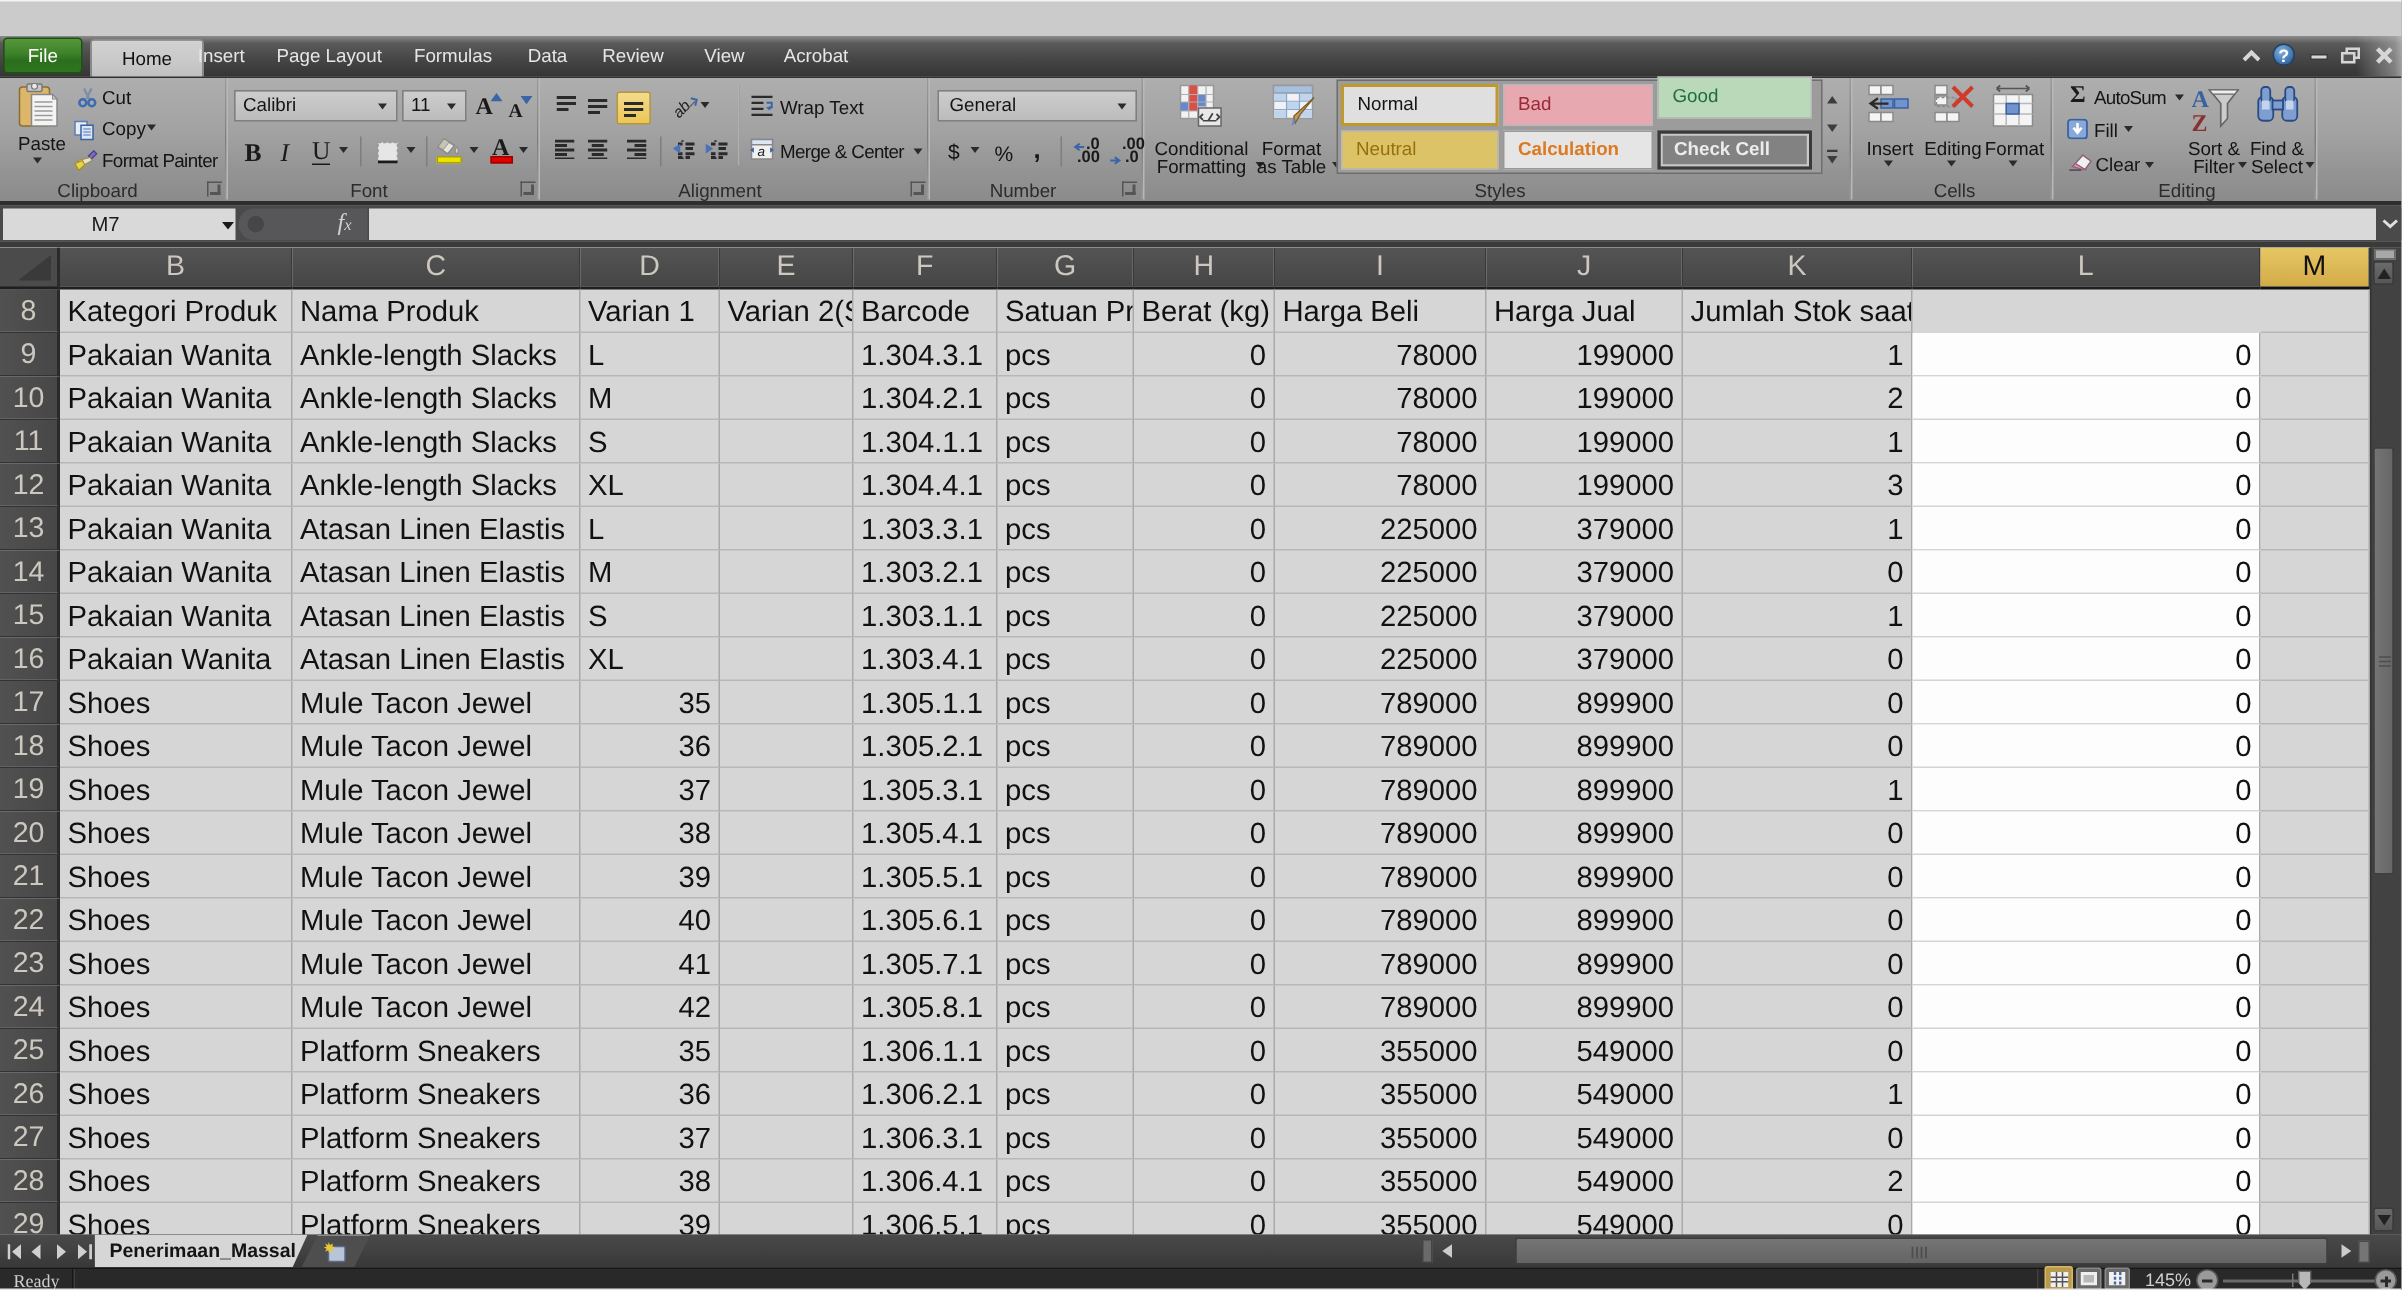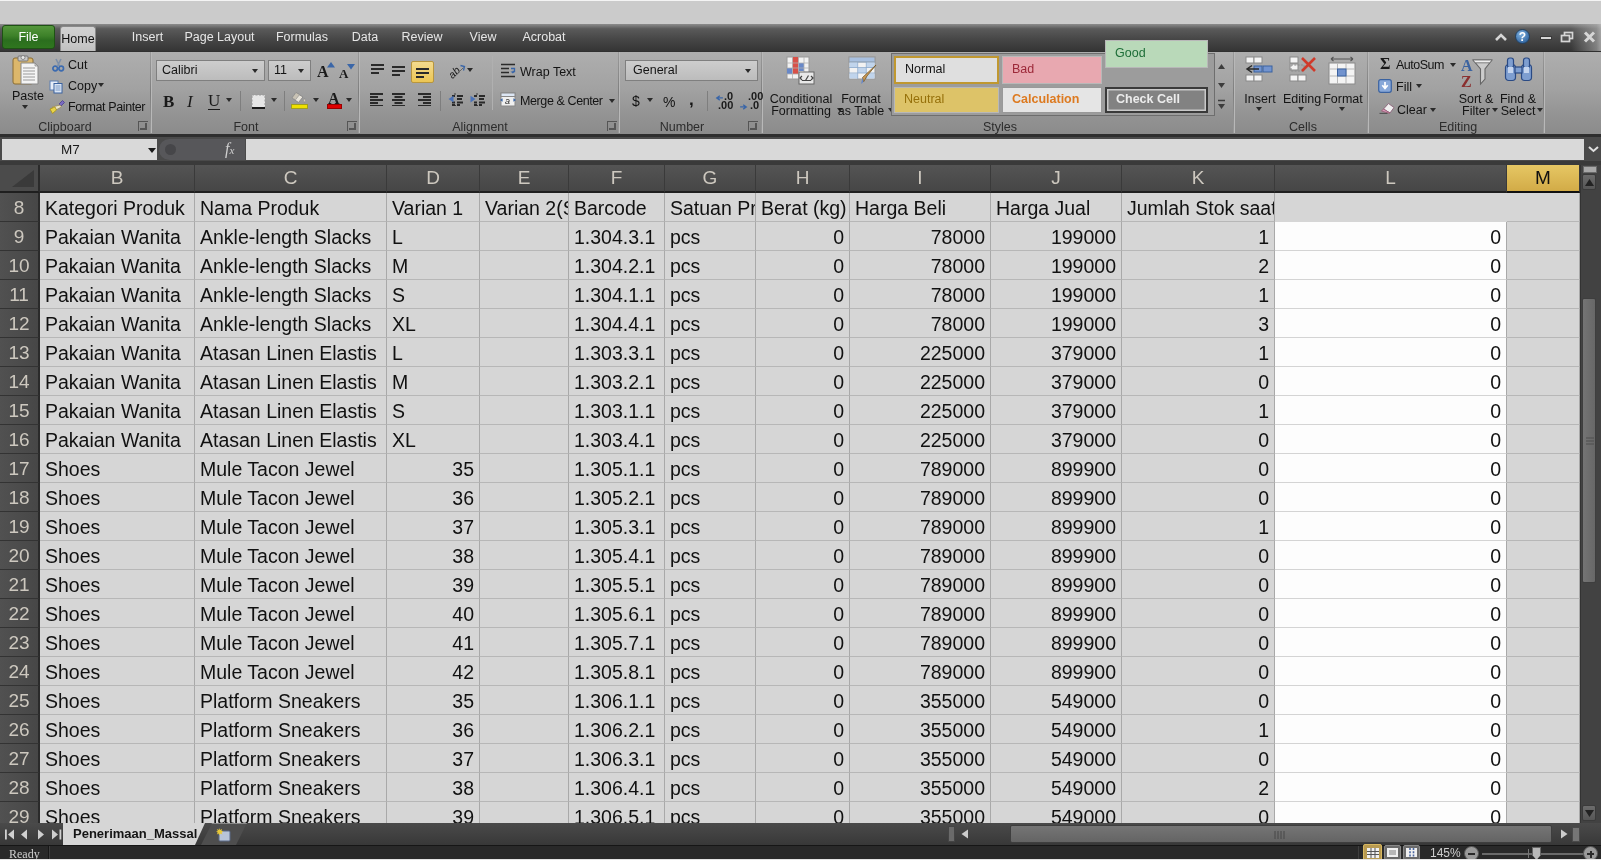--- a/index.html
+++ b/index.html
@@ -8,21 +8,21 @@
   body { font-family:"Liberation Sans", sans-serif; position:relative; background:#9a9a9a; }
   .abs { position:absolute; }
 
   
   #titlebar { left:0; top:0; width:1601px; height:24px; background:#cbcbcb; border-top:1px solid #f4f4f4; }
   #tabband { left:0; top:24px; width:1601px; height:27px;
              background:linear-gradient(180deg,#8c8c8c 0%,#5a5a5a 18%,#474747 55%,#353535 100%); }
   #filetab { left:2px; top:25px; width:53px; height:24px; border-radius:3px;
              background:linear-gradient(180deg,#55973c 0%,#3d8129 45%,#2b6e1e 65%,#2f761f 100%);
              border:1px solid #1e5214; color:#fff; font-size:12.5px; text-align:center; line-height:22px; }
-  #hometab { left:60px; top:26px; width:36px; height:27px; border-radius:3px 3px 0 0;
+  #hometab { left:60px; top:26px; width:76px; height:27px; border-radius:3px 3px 0 0;
              background:linear-gradient(180deg,#d2d2d2 0%,#c6c6c6 70%,#bdbdbd 100%);
              color:#111; font-size:12.5px; text-align:center; line-height:24px;
              border:1px solid #8a8a8a; border-bottom:none; }
   .rtab { top:24px; height:27px; color:#e6e6e6; font-size:12.5px; text-align:center; line-height:27px; }
 
   
   #ribbon { left:0; top:51px; width:1601px; height:83px;
             background:linear-gradient(180deg,#aeaeae 0%,#a2a2a2 45%,#949494 75%,#8b8b8b 100%);
             border-top:1px solid #303030; }
   #ribbonline { left:0; top:134px; width:1601px; height:3px; background:#2e2e2e; }
@@ -347,21 +347,21 @@
       <path d="M1 6 h26 M1 11.5 h26 M1 17 h26 M9.7 6 v17 M18.3 6 v17" stroke="#8aa8cc" stroke-width="0.8" fill="none"></path>
       <path d="M28 9 L19 20 L15.5 26 L14.5 21.5 Z" fill="#c89858" stroke="#7a5c28" stroke-width="0.8"></path>
       <path d="M14.5 21.5 L15.5 26 L13 28 Z" fill="#6888c8"></path>
     </svg>
     </div>
   <div class="abs twoline" style="left:836px;top:93px;width:50px;">Format<br>as Table</div>
   <div class="abs dd" style="left:888px;top:108px;"></div>
   <div class="abs" style="left:891px;top:53px;width:324px;height:63px;background:#9c9c9c;border:1px solid #6e6e6e;"></div>
   <div class="abs stylecell" style="left:894px;top:56px;width:105px;height:28px;background:#dfdfdf;border:2px solid #c09830;color:#141414;line-height:23px;">Normal</div>
   <div class="abs stylecell" style="left:1002px;top:56px;width:100px;height:28px;background:#e8a8b0;border:1px solid #b8b8b8;color:#9c2838;line-height:25px;">Bad</div>
-  <div class="abs stylecell" style="left:1105px;top:40px;width:103px;height:28px;background:#b9d9b9;border:1px solid #b8b8b8;color:#1e6e38;line-height:25px;">Good</div>
+  <div class="abs stylecell" style="left:1105px;top:51px;width:103px;height:28px;background:#b9d9b9;border:1px solid #b8b8b8;color:#1e6e38;line-height:25px;">Good</div>
   <div class="abs stylecell" style="left:894px;top:87px;width:105px;height:26px;background:#ddc368;border:1px solid #b8b8b8;color:#96700a;line-height:23px;">Neutral</div>
   <div class="abs stylecell" style="left:1002px;top:87px;width:100px;height:26px;background:#e5e5e5;border:1px solid #999;color:#dd7a20;font-weight:bold;line-height:23px;">Calculation</div>
   <div class="abs stylecell" style="left:1105px;top:87px;width:103px;height:26px;background:#828282;border:2px solid #3a3a3a;box-shadow:inset 0 0 0 1.5px #c8c8c8;color:#ececec;font-weight:bold;line-height:21px;">Check Cell</div>
   <div class="abs" style="left:1215px;top:56px;width:13px;height:58px;">
     <svg width="13" height="58" viewBox="0 0 13 58">
       <path d="M6.5 8 L10 13 H3 Z" fill="#3c3c3c"></path>
       <path d="M6.5 32 L3 27 H10 Z" fill="#3c3c3c"></path>
       <path d="M3 44.5 H10" stroke="#3c3c3c" stroke-width="1.5"></path>
       <path d="M6.5 53 L3 48 H10 Z" fill="#3c3c3c"></path>
     </svg>

